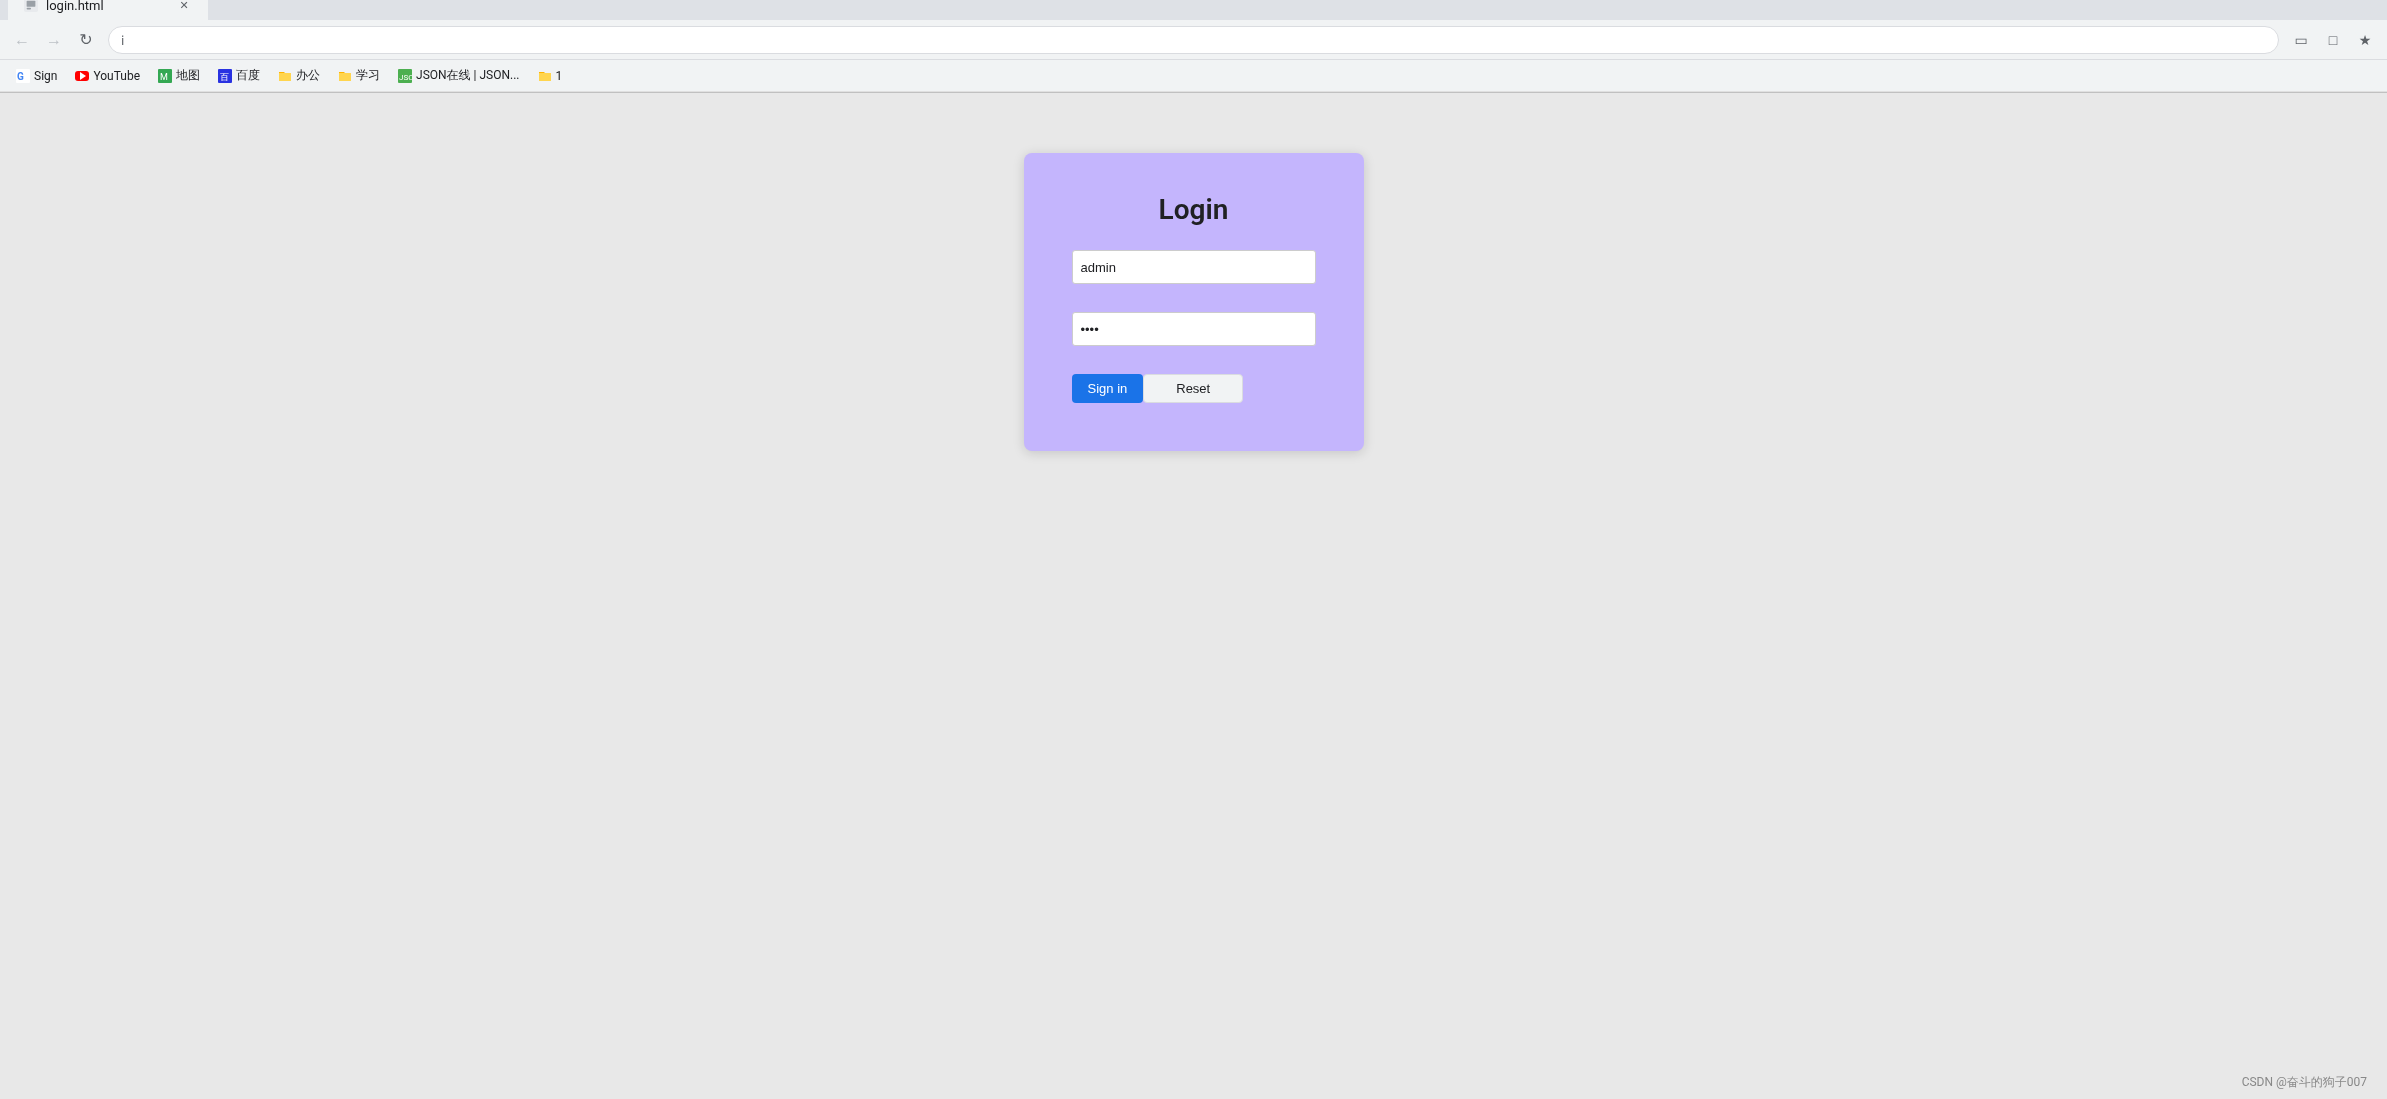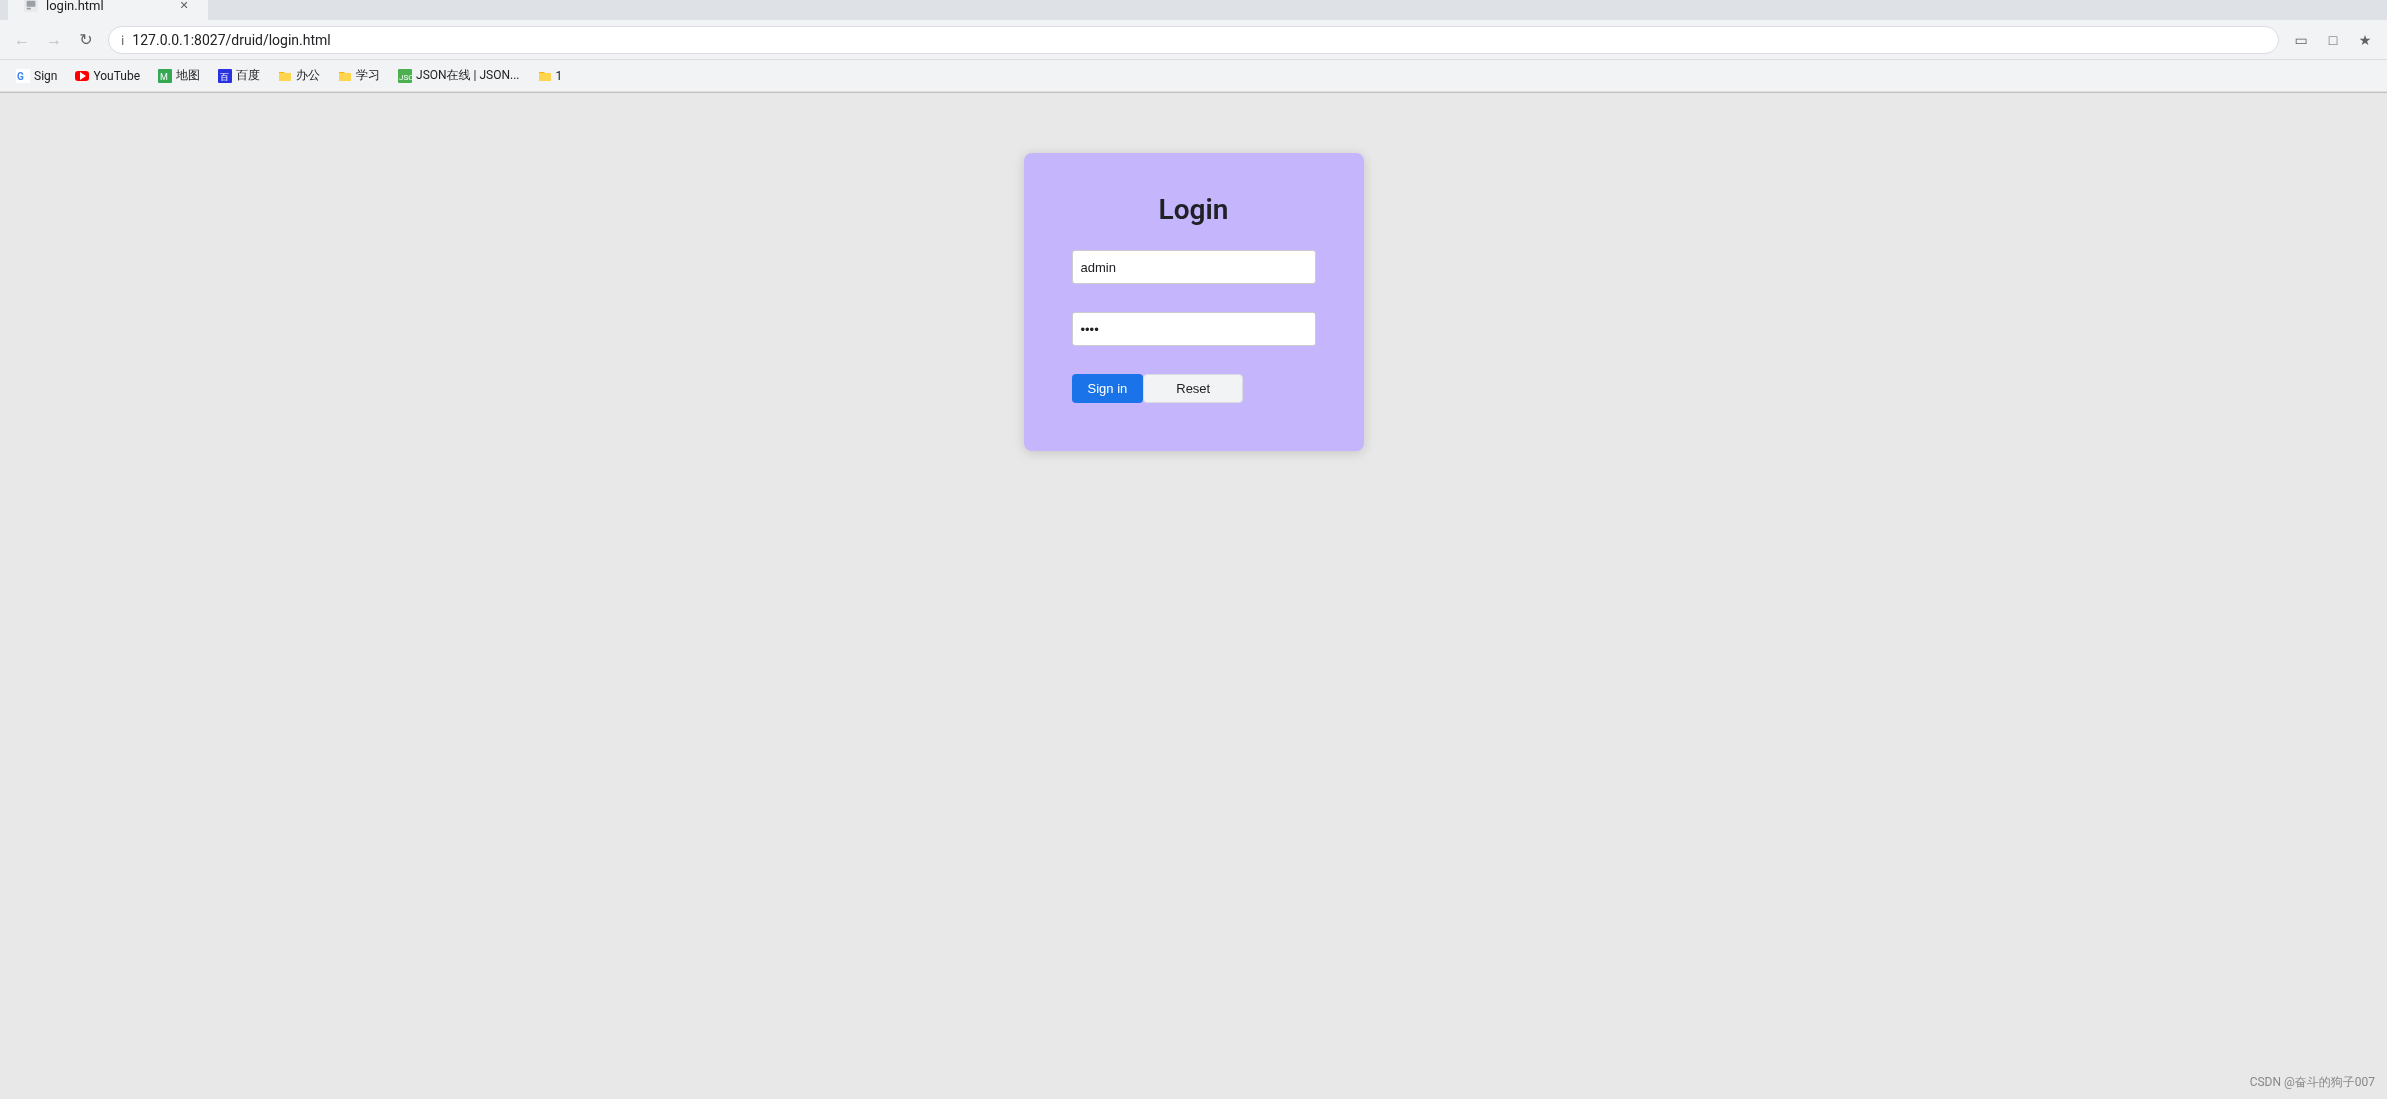--- a/index.html
+++ b/index.html
@@ -234,21 +234,21 @@
       border-radius: 4px;
       padding: 6px 32px;
       font-size: 13px;
       cursor: pointer;
     }
 
     
     .watermark {
       position: fixed;
       bottom: 8px;
-      right: 12px;
+      right: 20px;
       font-size: 12px;
       color: #888;
     }
 
     
     .yt-icon {
       display: inline-flex;
       align-items: center;
       justify-content: center;
       background: #ff0000;
@@ -289,21 +289,20 @@
     </button>
     <button class="nav-btn" disabled="">
       <span>→</span>
     </button>
     <button class="nav-btn">
       <span>↻</span>
     </button>
 
     <div class="address-bar-container">
       <span class="secure-icon">ℹ</span>
-      <span class="address-text">127.0.0.1:8027/druid/login.html</span>
     </div>
 
     <div class="nav-right-icons">
       <button class="nav-icon-btn">
         <span>▭</span>
       </button>
       <button class="nav-icon-btn">
         <span>□</span>
       </button>
       <button class="nav-icon-btn">

